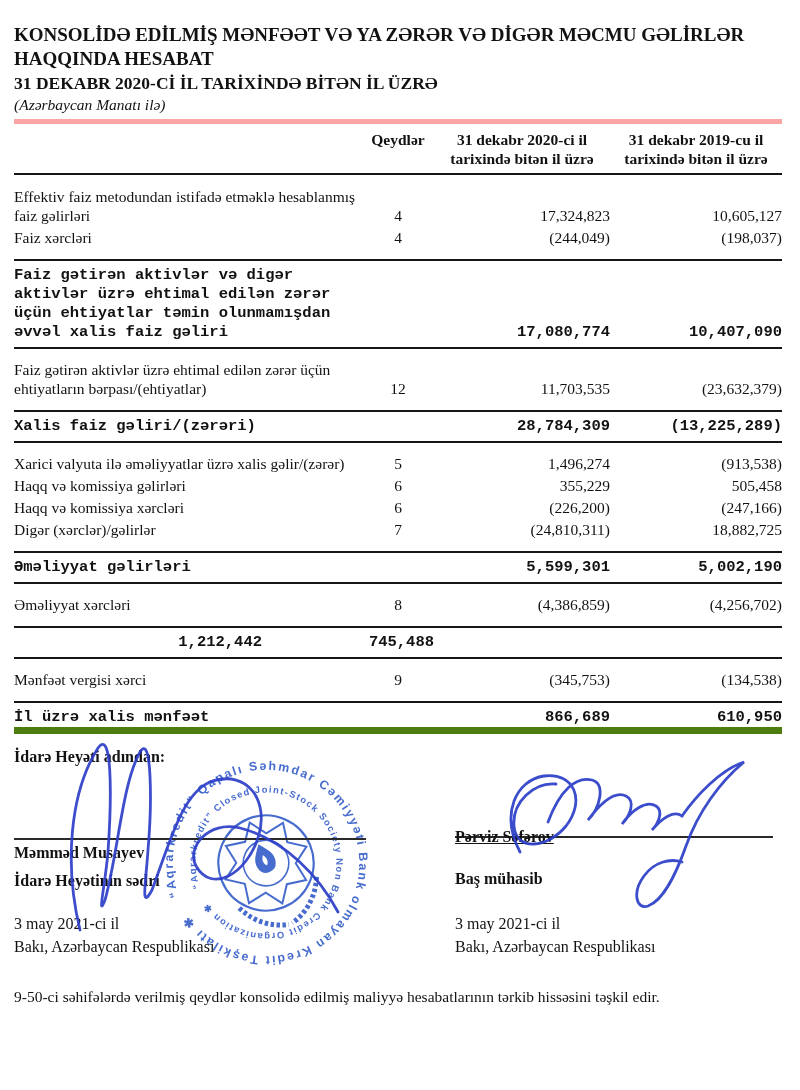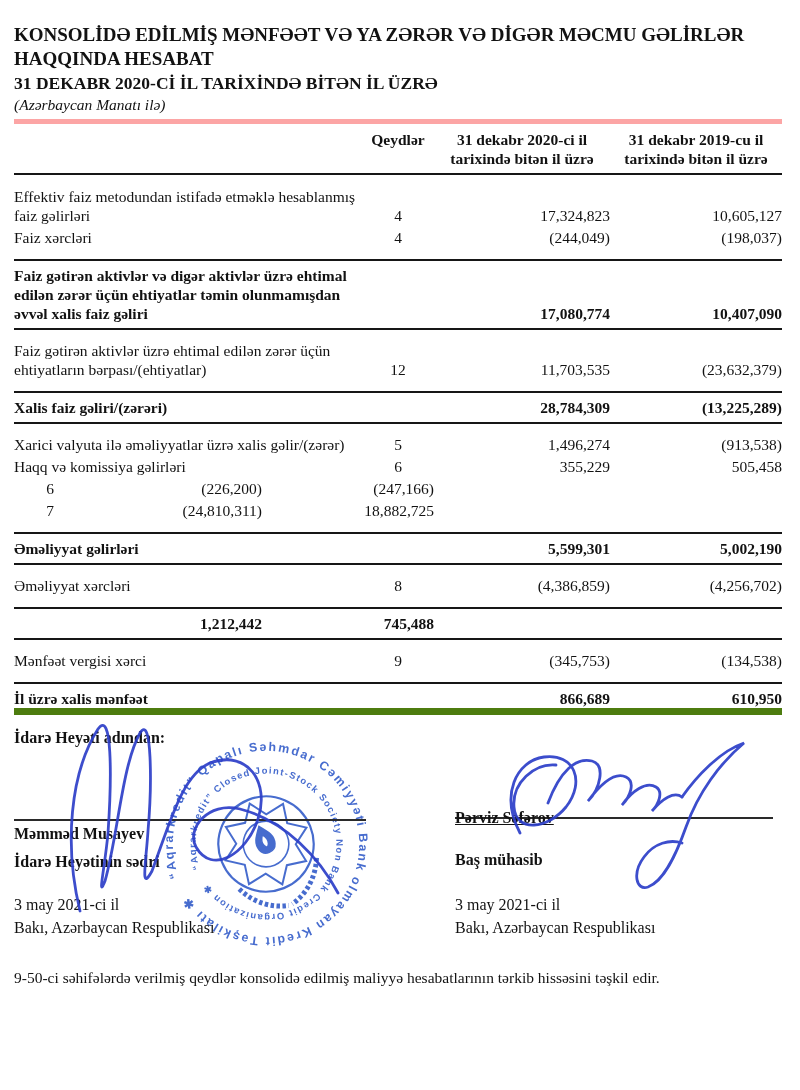--- a/index.html
+++ b/index.html
@@ -30,21 +30,21 @@
     font-weight:700; font-size:15.5px; line-height:19px;
   }
   .c-label { flex:1; max-width:348px; padding-right:6px; }
   .c-note  { width:72px;  text-align:center; }
   .c-v2020 { width:176px; text-align:right; }
   .c-v2019 { width:172px; text-align:right; }
   .thead .c-v2020, .thead .c-v2019 { text-align:center; }
   .tbody { font-size:15.5px; }
   .trow { display:flex; align-items:flex-end; line-height:19px; margin-top:3px; }
   .tbody .trow:first-child { margin-top:12px; }
-  .bold-row { font-weight:700; }
+  .bold-row { font-weight:700;font-family:Liberation Mono, monospace; }
   .rule-top { border-top:2px solid #161616; margin-top:12px; padding-top:5px; }
   .rule-bottom { border-bottom:2px solid #161616; padding-bottom:5px; }
   .thick-bottom { border-bottom:7px solid #4d7c0f; }
   .space-before { margin-top:11px; }
   
   .sig-area { position:relative; height:248px; }
   .sig-heading { position:absolute; top:14px; left:0; font-size:16px; font-weight:700; }
   .sig-line { position:absolute; border-top:2px solid #2a2a2a; z-index:3; }
   .sig-line.left  { top:104px; left:0;    width:352px; }
   .sig-line.right { top:102px; left:441px; width:318px; }
@@ -114,25 +114,27 @@
       <div class="c-v2020">1,496,274</div>
       <div class="c-v2019">(913,538)</div>
     </div>
         <div class="trow">
       <div class="c-label">Haqq və komissiya gəlirləri</div>
       <div class="c-note">6</div>
       <div class="c-v2020">355,229</div>
       <div class="c-v2019">505,458</div>
     </div>
         <div class="trow">
+      <div class="c-label">Haqq və komissiya xərcləri</div>
       <div class="c-note">6</div>
       <div class="c-v2020">(226,200)</div>
       <div class="c-v2019">(247,166)</div>
     </div>
         <div class="trow">
+      <div class="c-label">Digər (xərclər)/gəlirlər</div>
       <div class="c-note">7</div>
       <div class="c-v2020">(24,810,311)</div>
       <div class="c-v2019">18,882,725</div>
     </div>
         <div class="trow bold-row rule-top rule-bottom">
       <div class="c-label">Əməliyyat gəlirləri</div>
       <div class="c-note"></div>
       <div class="c-v2020">5,599,301</div>
       <div class="c-v2019">5,002,190</div>
     </div>

